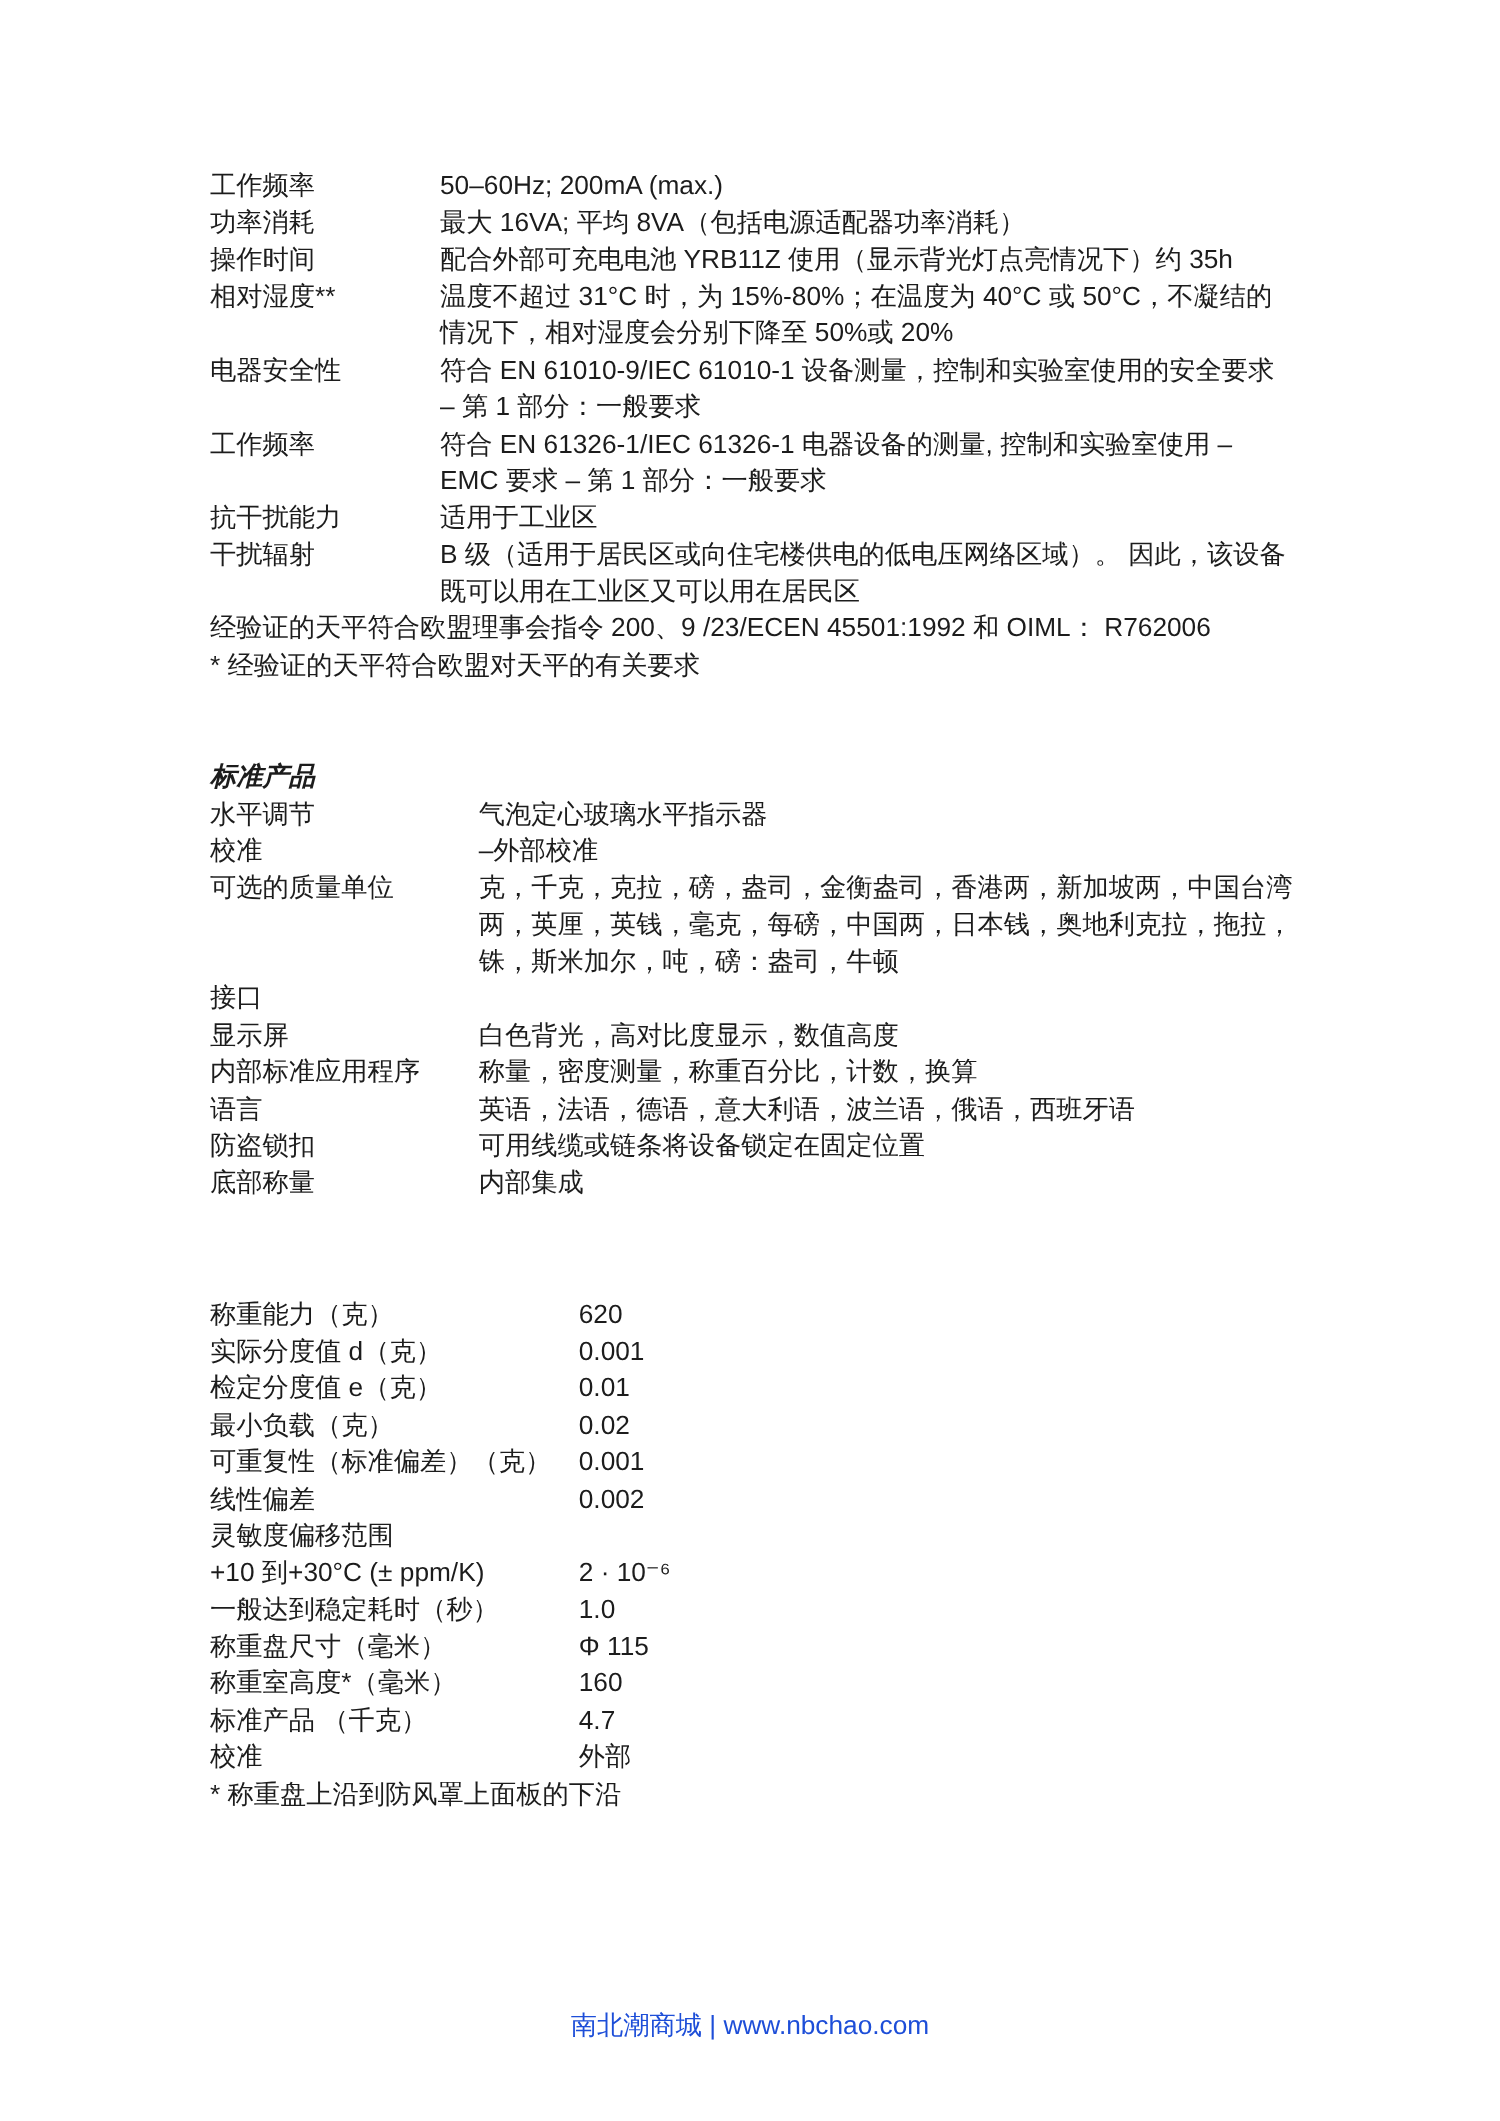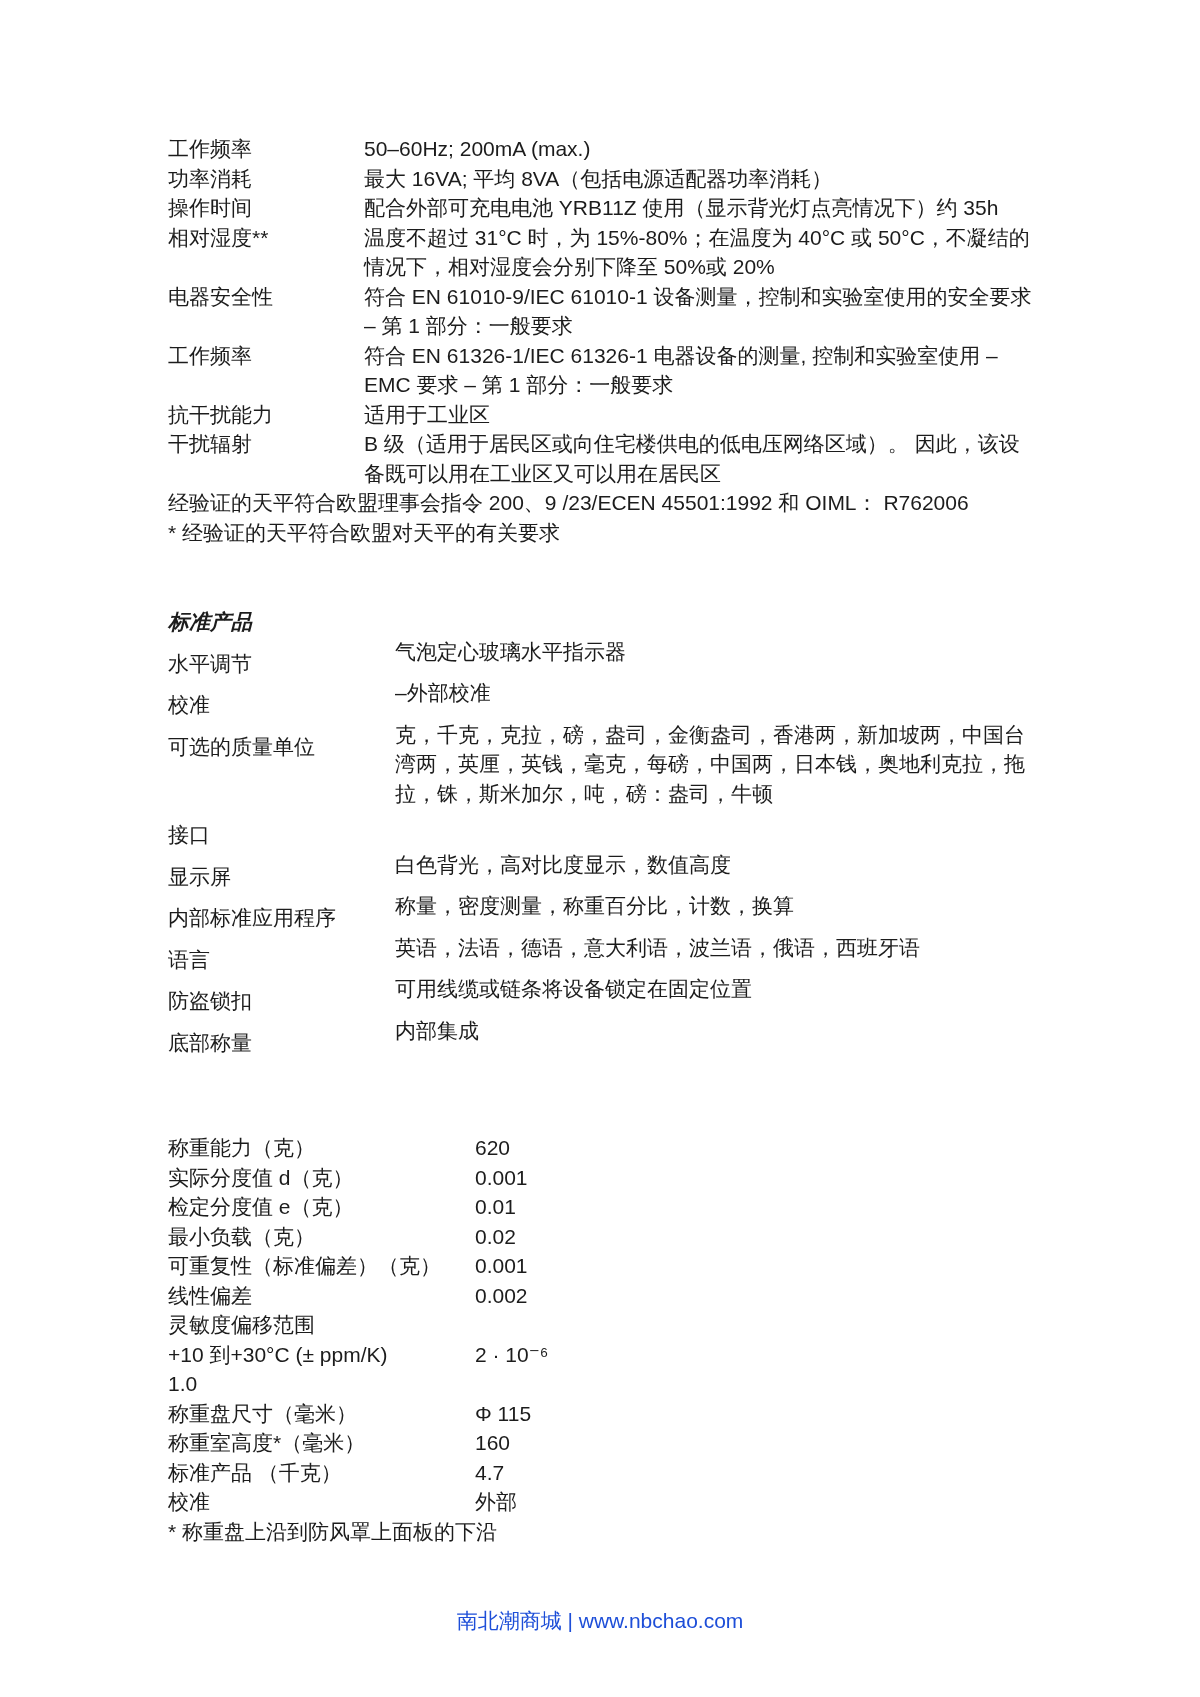--- a/index.html
+++ b/index.html
@@ -13,25 +13,25 @@
     font-family:"Liberation Sans","DejaVu Sans",sans-serif;
     font-size:21px;
     line-height:29.5px;
     overflow:hidden;
   }
   .content {
     position:absolute;
     left:168px; top:134px;
     width:867px;
   }
-  .row { display:flex;gap:12px; }
+  .row { display:flex; }
   .row .lbl { flex-shrink:0; }
   .row .val { flex:1; }
   .t1 .lbl { width:184px; }
-  .t2 .lbl { width:215px;margin-top:12px; }
+  .t2 .lbl { width:215px; }
   .t3 .lbl { width:295px; }
   .section-heading {
     font-weight:bold;
     margin-top:60px;
     font-style:italic;
   }
   .t3 { margin-top:76px; }
   .footnote3 { }
   .footer {
     position:absolute;
@@ -184,20 +184,21 @@
           <div class="lbl">灵敏度偏移范围</div>
           <div class="val"></div>
         </div>
 
         <div class="row">
           <div class="lbl">+10 到+30°C (± ppm/K)</div>
           <div class="val">2 · 10⁻⁶</div>
         </div>
 
         <div class="row">
+          <div class="lbl">一般达到稳定耗时（秒）</div>
           <div class="val">1.0</div>
         </div>
 
         <div class="row">
           <div class="lbl">称重盘尺寸（毫米）</div>
           <div class="val">Φ 115</div>
         </div>
 
         <div class="row">
           <div class="lbl">称重室高度*（毫米）</div>

